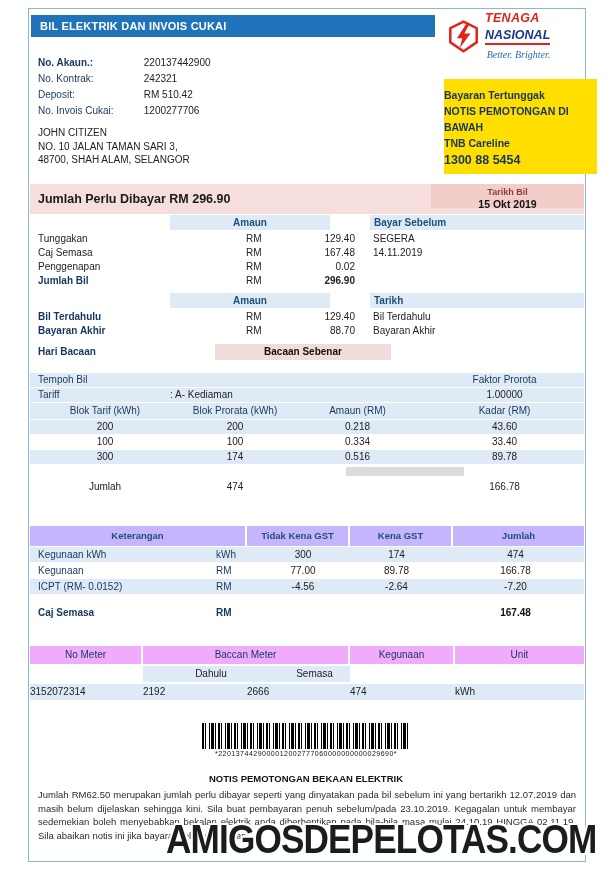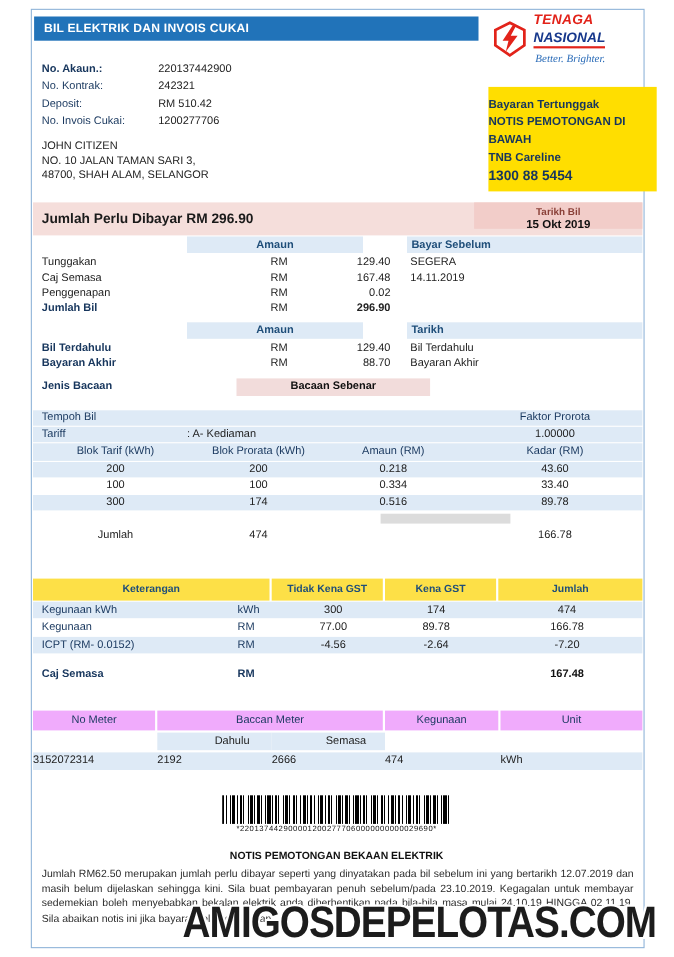--- a/index.html
+++ b/index.html
@@ -71,21 +71,21 @@
   .trow { display:grid; grid-template-columns:150px 110px 135px 1fr; height:14px; line-height:14px; margin-bottom:1px; }
   .trow > div { text-align:center; }
   .trow.header { background:#DEEAF6; color:#17365D; height:16px; line-height:16px; }
   .trow.blue { background:#DEEAF6; }
   .tariff-strip { position:absolute; left:316px; top:94px; width:118px; height:9px; background:#DCDCDC; }
   .trow.total { margin-top:16px; }
 
   
   .gst { position:absolute; left:1px; top:517px; width:554px; font-size:10px; color:#222; }
   .gst-header { display:grid; grid-template-columns:215px 101px 101px 1fr; gap:2px; height:20px; }
-  .gst-header > div { background:#fde047; color:#1F4E79; font-weight:bold; font-size:9.5px; text-align:center; line-height:20px; }
+  .gst-header > div { background:#c4b5fd; color:#1F4E79; font-weight:bold; font-size:9.5px; text-align:center; line-height:20px; }
   .grow { display:grid; grid-template-columns:178px 52px 86px 101px 1fr; height:15px; line-height:15px; margin-top:1px; }
   .grow .g1 { padding-left:8px; color:#17365D; }
   .grow .g2 { padding-left:8px; color:#17365D; }
   .grow .g3, .grow .g4, .grow .g5 { text-align:center; }
   .grow.blue { background:#DEEAF6; }
   .grow.total { margin-top:11px; }
   .grow.total .g1, .grow.total .g2 { font-weight:bold; }
   .grow.total .g5 { font-weight:bold; color:#111; }
 
   
@@ -223,21 +223,21 @@
       </div>
       <div class="srow navylabel">
         <div class="c1">Bayaran Akhir</div>
         <div class="c2">RM</div>
         <div class="c3">88.70</div>
         <div class="c4">Bayaran Akhir</div>
       </div>
     </div>
 
     <div class="jenis">
-      <span class="jenis-label">Jenis Bacaan</span>
+      <span class="jenis-label">Hari Bacaan</span>
       <span class="jenis-value">Bacaan Sebenar</span>
     </div>
 
     <div class="tariff">
       <div class="tinfo">
         <span class="ti-label">Tempoh Bil</span>
         <span class="ti-right">Faktor Prorota</span>
       </div>
       <div class="tinfo">
         <span class="ti-label">Tariff</span>

